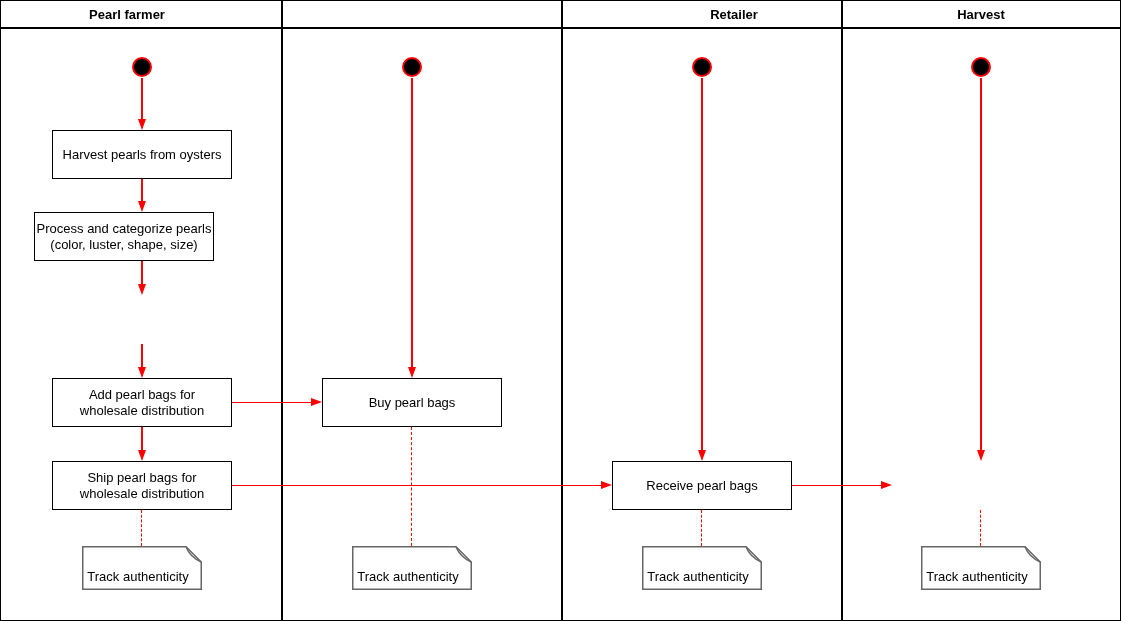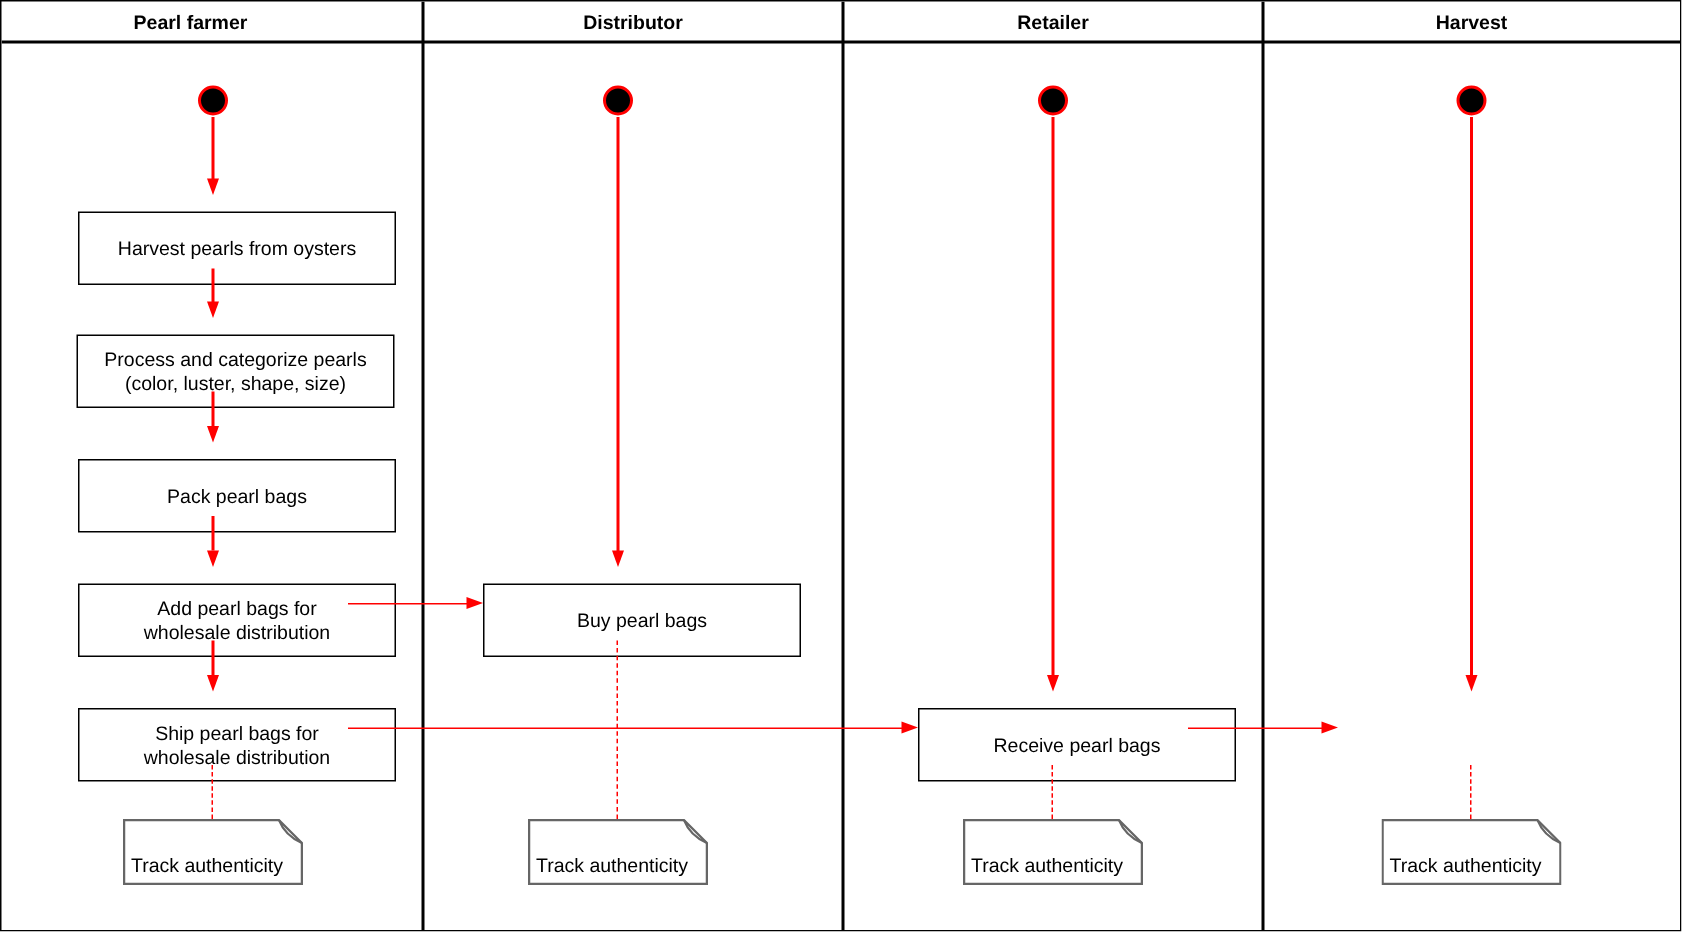--- a/index.html
+++ b/index.html
@@ -14,25 +14,25 @@
     overflow:hidden;
   }
   .vline  { position:absolute; width:1.5px; background:#000000; top:0; height:621px; }
   .header-sep { position:absolute; left:0; width:1121px; top:26px; height:1.5px; background:#000000; }
   .lane-header {
     position:absolute; top:0; height:27px;
     display:flex; align-items:center; justify-content:center;
     font-size:13px; font-weight:bold;
   }
   .activity-box {
-    position:absolute; width:212px; height:49px;
+    position:absolute; width:180px; height:49px;
     box-sizing:border-box;
     border:1.5px solid #000000; background:#ffffff;
     display:flex; flex-direction:column; align-items:center; justify-content:center;
-    font-size:13px; text-align:center; line-height:16px;margin-top:11px;
+    font-size:13px; text-align:center; line-height:16px;
   }
   .start-node {
     position:absolute; width:16px; height:16px;
     background:#000000; border:2.5px solid #ff0000; border-radius:50%;
   }
   .flow-v { position:absolute; width:1.5px; background:#ff0000; }
   .flow-h { position:absolute; height:1.5px; background:#ff0000; }
   .dash-v { position:absolute; width:0; border-left:1.5px dashed #ff0000; }
   .arrow-down {
     position:absolute; width:0; height:0;
@@ -57,47 +57,43 @@
 <body>
 
 <div id="canvas">
 
   <div class="vline" style="left:280px;"></div>
   <div class="vline" style="left:560px;"></div>
   <div class="vline" style="left:840px;"></div>
   <div class="header-sep"></div>
 
   <div class="lane-header" style="left:0px; width:252px;">Pearl farmer</div>
-  <div class="lane-header" style="left:281px; width:280px;">Distributor</div>
-  <div class="lane-header" style="left:561px; width:280px;">Retailer</div>
+  <div class="lane-header" style="left:561px; width:280px;padding-left:32px;">Retailer</div>
   <div class="lane-header" style="left:841px; width:278px;">Harvest</div>
 
   <div class="start-node" style="left:130.5px; top:56px;"></div>
   <div class="start-node" style="left:400.5px; top:56px;"></div>
   <div class="start-node" style="left:690.5px; top:56px;"></div>
   <div class="start-node" style="left:969.5px; top:56px;"></div>
 
   <div class="flow-v" style="left:140.25px; top:77px;  height:42px;"></div>
   <div class="arrow-down" style="left:136.5px; top:118px;"></div>
   <div class="activity-box" style="left:51px; top:129px;">
     <span class="step-line">Harvest pearls from oysters</span>
   </div>
 
   <div class="flow-v" style="left:140.25px; top:178px; height:23px;"></div>
   <div class="arrow-down" style="left:136.5px; top:200px;"></div>
-  <div class="activity-box" style="left:50px; top:211px;">
+  <div class="activity-box" style="left:33px; top:211px;">
     <span class="step-line">Process and categorize pearls</span>
     <span class="step-line">(color, luster, shape, size)</span>
   </div>
 
   <div class="flow-v" style="left:140.25px; top:260px; height:23px;"></div>
   <div class="arrow-down" style="left:136.5px; top:283px;"></div>
-  <div class="activity-box" style="left:51px; top:294px;">
-    <span class="step-line">Pack pearl bags</span>
-  </div>
 
   <div class="flow-v" style="left:140.25px; top:343px; height:23px;"></div>
   <div class="arrow-down" style="left:136.5px; top:366px;"></div>
   <div class="activity-box" style="left:51px; top:377px;">
     <span class="step-line">Add pearl bags for</span>
     <span class="step-line">wholesale distribution</span>
   </div>
 
   <div class="flow-v" style="left:140.25px; top:426px; height:23px;"></div>
   <div class="arrow-down" style="left:136.5px; top:449px;"></div>

